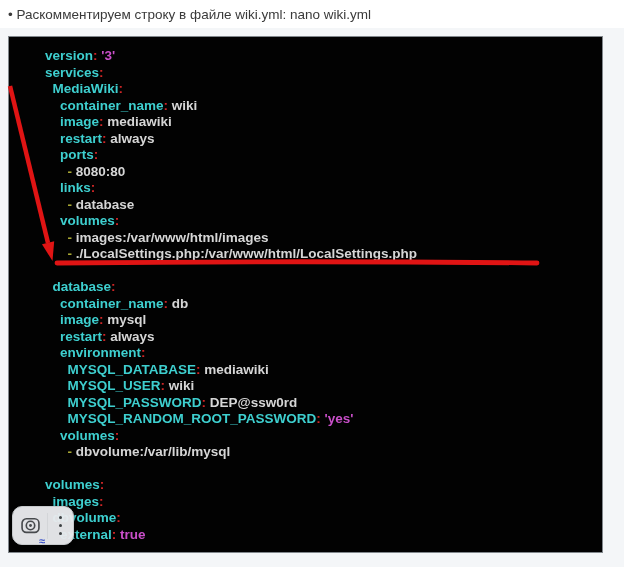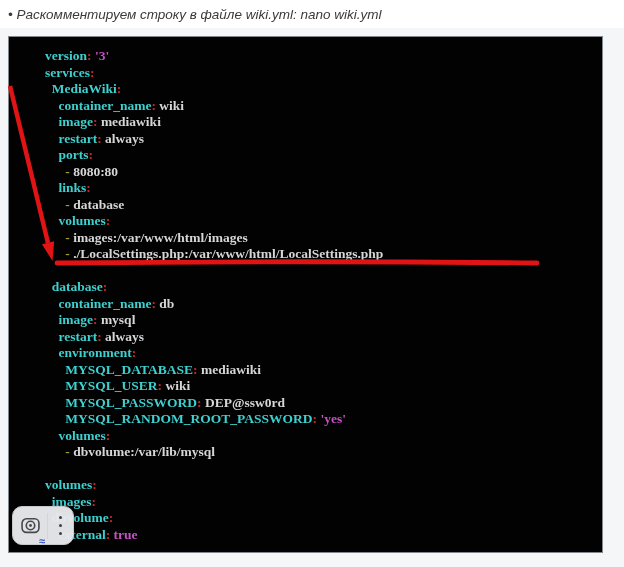--- a/index.html
+++ b/index.html
@@ -7,28 +7,27 @@
     width:624px;height:567px;position:relative;overflow:hidden;
     background:#ffffff;font-family:"Liberation Sans",sans-serif;
   }
   .canvas-area{
     position:absolute;left:0;top:28px;width:624px;height:539px;
     background:#f4f6f8;
   }
   .doc-title{
     position:absolute;left:8px;top:7px;font-size:13.5px;color:#3a3a3a;
     white-space:nowrap;
-    font-style:italic;
   }
   .terminal{
     position:absolute;left:8px;top:36px;width:595px;height:517px;
     box-sizing:border-box;background:var(--bg,#020202);
     border:1px solid #81878c;
     padding:11px 8px 0 36px;
-    font-family:Liberation Serif, serif;font-weight:bold;
+    font-family:Liberation Sans, sans-serif;font-weight:bold;
     font-size:13.5px;line-height:16.5px;white-space:pre;
   }
   .term-line{height:16.5px;}
   .tok-k{color:var(--cyan);}
   .tok-c{color:var(--red);}
   .tok-v{color:var(--white);}
   .tok-s{color:var(--magenta);}
   .tok-d{color:var(--yellow);}
   .tok-p{color:var(--white);}
   svg.annot{position:absolute;left:0;top:0;pointer-events:none;}

